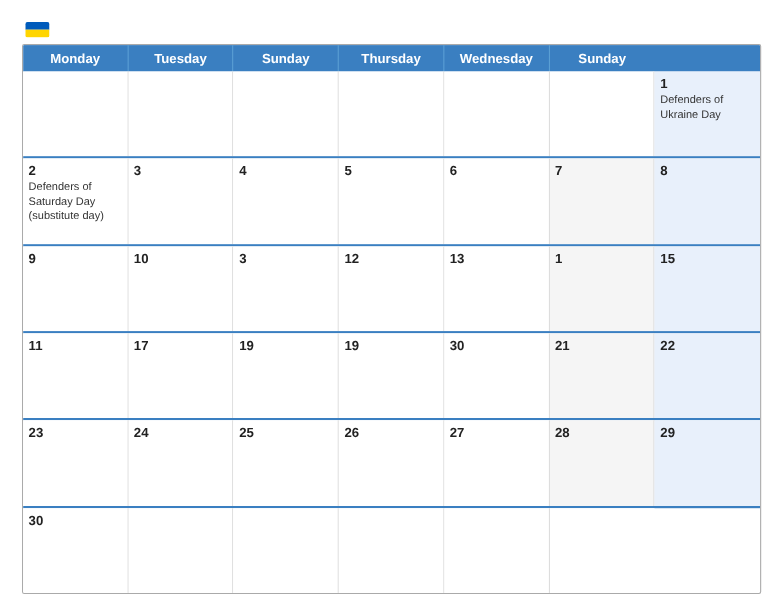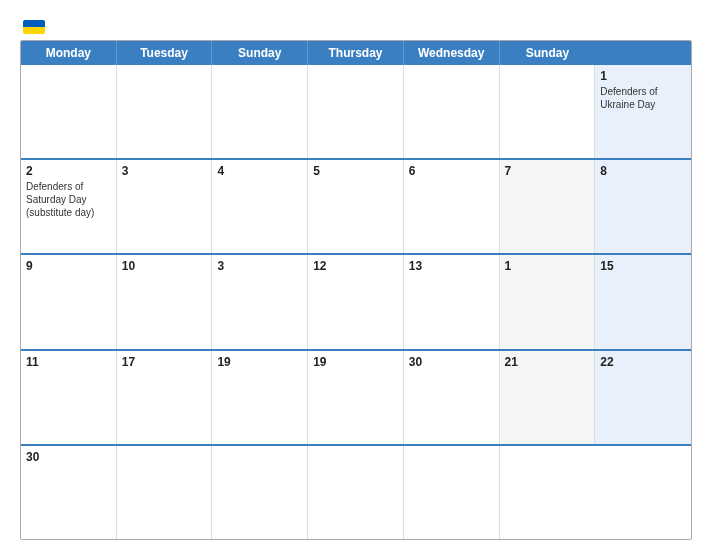--- a/index.html
+++ b/index.html
@@ -251,20 +251,43 @@
           </div>
           <div class="cal-cell saturday">
             <span class="day-num">21</span>
           </div>
           <div class="cal-cell sunday">
             <span class="day-num">22</span>
           </div>
         </div>
         <div class="cal-row">
           <div class="cal-cell">
+            <span class="day-num">23</span>
+          </div>
+          <div class="cal-cell">
+            <span class="day-num">24</span>
+          </div>
+          <div class="cal-cell">
+            <span class="day-num">25</span>
+          </div>
+          <div class="cal-cell">
+            <span class="day-num">26</span>
+          </div>
+          <div class="cal-cell">
+            <span class="day-num">27</span>
+          </div>
+          <div class="cal-cell saturday">
+            <span class="day-num">28</span>
+          </div>
+          <div class="cal-cell sunday">
+            <span class="day-num">29</span>
+          </div>
+        </div>
+        <div class="cal-row">
+          <div class="cal-cell">
             <span class="day-num">30</span>
           </div>
           <div class="cal-cell empty"></div>
           <div class="cal-cell empty"></div>
           <div class="cal-cell empty"></div>
           <div class="cal-cell saturday empty"></div>
           <div class="cal-cell sunday empty"></div>
         </div>
       </div>
   </div>

